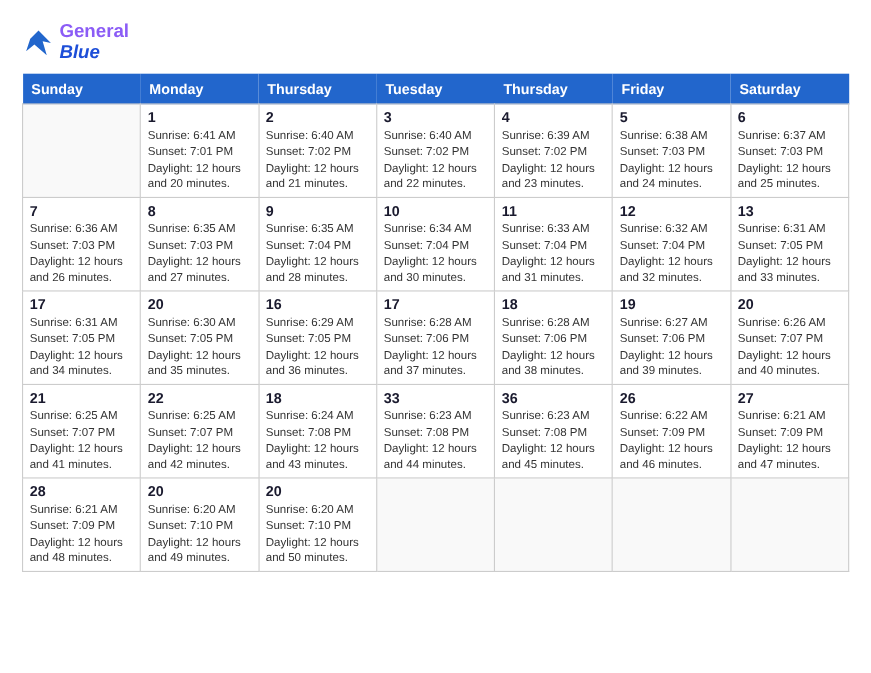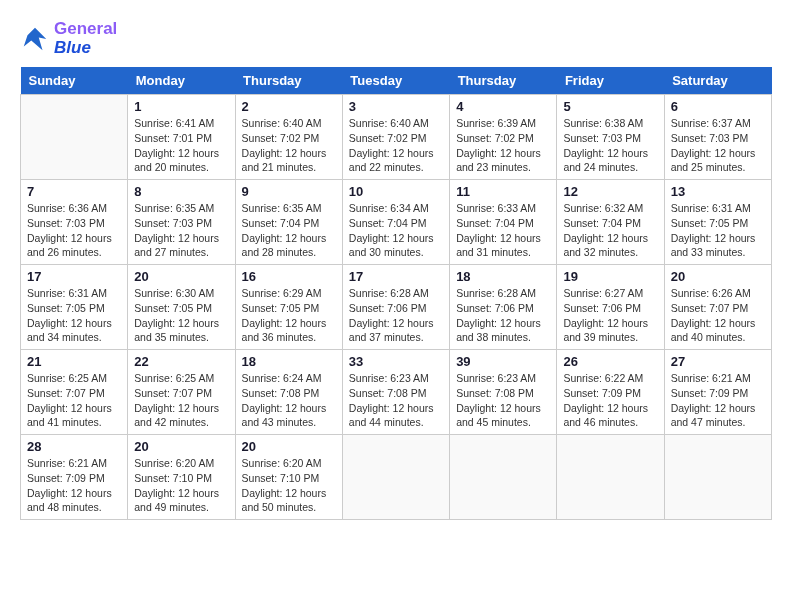--- a/index.html
+++ b/index.html
@@ -211,21 +211,21 @@
         </td>
         <td>
           <div class="day-number">18</div>
           <div class="day-info">Sunrise: 6:24 AM<br>Sunset: 7:08 PM<br>Daylight: 12 hours<br>and 43 minutes.</div>
         </td>
         <td>
           <div class="day-number">33</div>
           <div class="day-info">Sunrise: 6:23 AM<br>Sunset: 7:08 PM<br>Daylight: 12 hours<br>and 44 minutes.</div>
         </td>
         <td>
-          <div class="day-number">39</div>
+          <div class="day-number">36</div>
           <div class="day-info">Sunrise: 6:23 AM<br>Sunset: 7:08 PM<br>Daylight: 12 hours<br>and 45 minutes.</div>
         </td>
         <td>
           <div class="day-number">26</div>
           <div class="day-info">Sunrise: 6:22 AM<br>Sunset: 7:09 PM<br>Daylight: 12 hours<br>and 46 minutes.</div>
         </td>
         <td>
           <div class="day-number">27</div>
           <div class="day-info">Sunrise: 6:21 AM<br>Sunset: 7:09 PM<br>Daylight: 12 hours<br>and 47 minutes.</div>
         </td>

